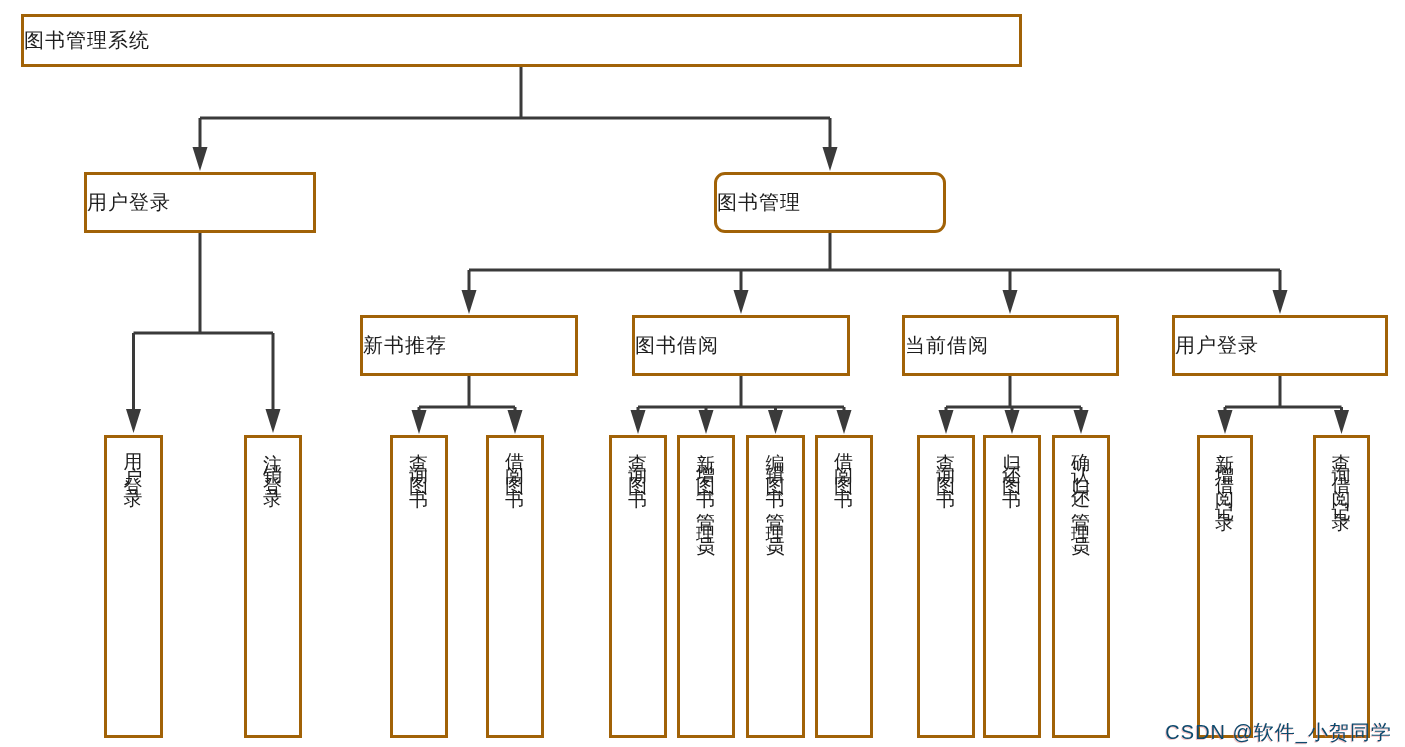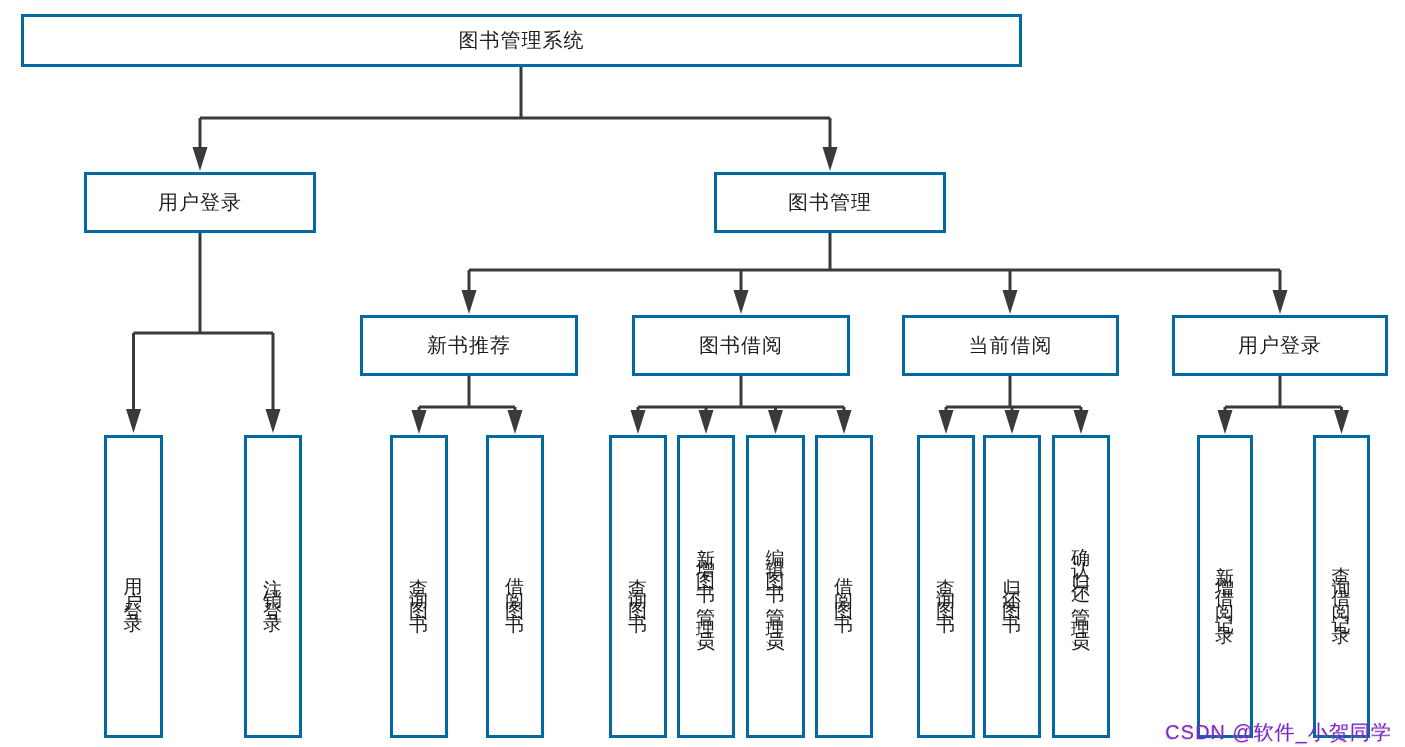--- a/index.html
+++ b/index.html
@@ -3,51 +3,51 @@
 <meta charset="utf-8">
 <style>
   html,body{margin:0;padding:0;background:#fff;}
   .canvas{
     position:relative;width:1405px;height:747px;background:#ffffff;overflow:hidden;
     font-family:"Liberation Sans","DejaVu Sans",sans-serif;color:#1d1d1d;
   }
   .connector-layer{position:absolute;left:0;top:0;width:1405px;height:747px;}
   .node{
     position:absolute;box-sizing:border-box;background:#ffffff;
-    border:3px solid #0369a1;display:flex;align-items:center;justify-content:center;
+    border:3px solid #a16207;display:flex;align-items:center;justify-content:flex-start;
   }
   .hbox{font-size:20px;letter-spacing:1px;}
   .vbox{
     writing-mode:vertical-rl;font-size:19px;letter-spacing:12px;
     line-height:1;text-align:center;
   }
   .root-box   {left:21px;  top:14px;  width:1001px;height:53px;}
   .l2-a       {left:84px;  top:172px; width:232px; height:61px;}
-  .l2-b       {left:714px; top:172px; width:232px; height:61px;}
+  .l2-b       {left:714px; top:172px; width:232px; height:61px;border-radius:11px;}
   .l3-0       {left:360px; top:315px; width:218px; height:61px;}
   .l3-1       {left:632px; top:315px; width:218px; height:61px;}
   .l3-2       {left:902px; top:315px; width:217px; height:61px;}
   .l3-3       {left:1172px;top:315px; width:216px; height:61px;}
   .leaf       {top:435px;height:303px;}
   .lf-0 {left:104px; width:59px;}
   .lf-1 {left:244px; width:58px;}
   .lf-2 {left:390px; width:58px;}
   .lf-3 {left:486px; width:58px;}
   .lf-4 {left:609px; width:58px;}
   .lf-5 {left:677px; width:58px;}
   .lf-6 {left:746px; width:59px;}
   .lf-7 {left:815px; width:58px;}
   .lf-8 {left:917px; width:58px;}
   .lf-9 {left:983px; width:58px;}
   .lf-10{left:1052px;width:58px;}
   .lf-11{left:1197px;width:56px;}
   .lf-12{left:1313px;width:57px;}
   .watermark{
     position:absolute;right:13px;bottom:1px;font-size:20px;letter-spacing:1px;
-    color:#6d28d9;text-shadow:-1px 1px 0 rgba(236,128,128,0.45);z-index:5;white-space:nowrap;
+    color:#0c4a6e;text-shadow:-1px 1px 0 rgba(236,128,128,0.45);z-index:5;white-space:nowrap;
   }
 </style>
 </head>
 <body>
 
 <div class="canvas">
 
   <svg class="connector-layer" viewBox="0 0 1405 747" xmlns="http://www.w3.org/2000/svg">
     <g fill="none" stroke="#3a3a3a" stroke-width="3">
       <path d="M521 67V118 M200 118H830 M200 118V147 M830 118V147"></path>

